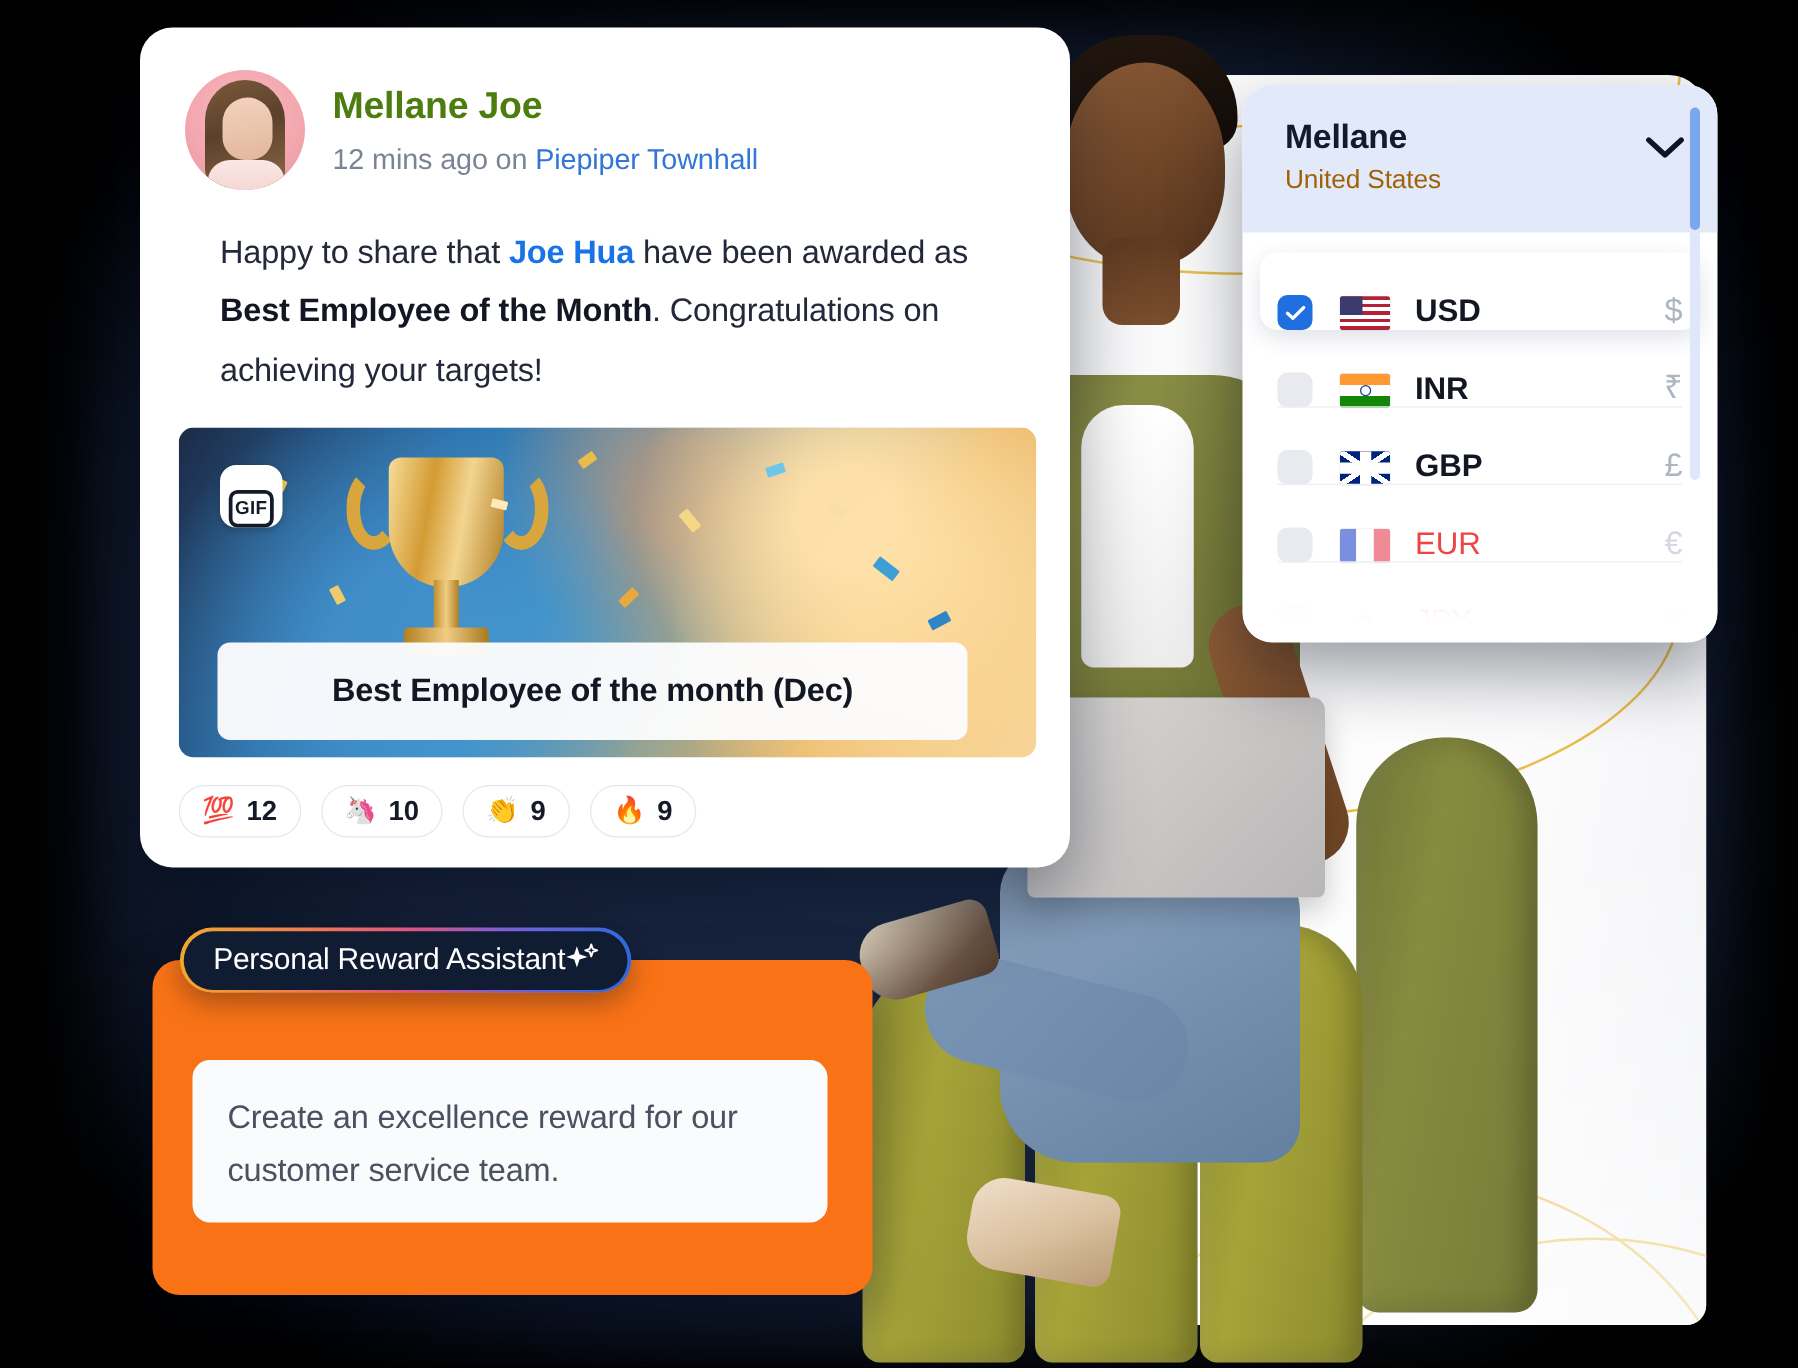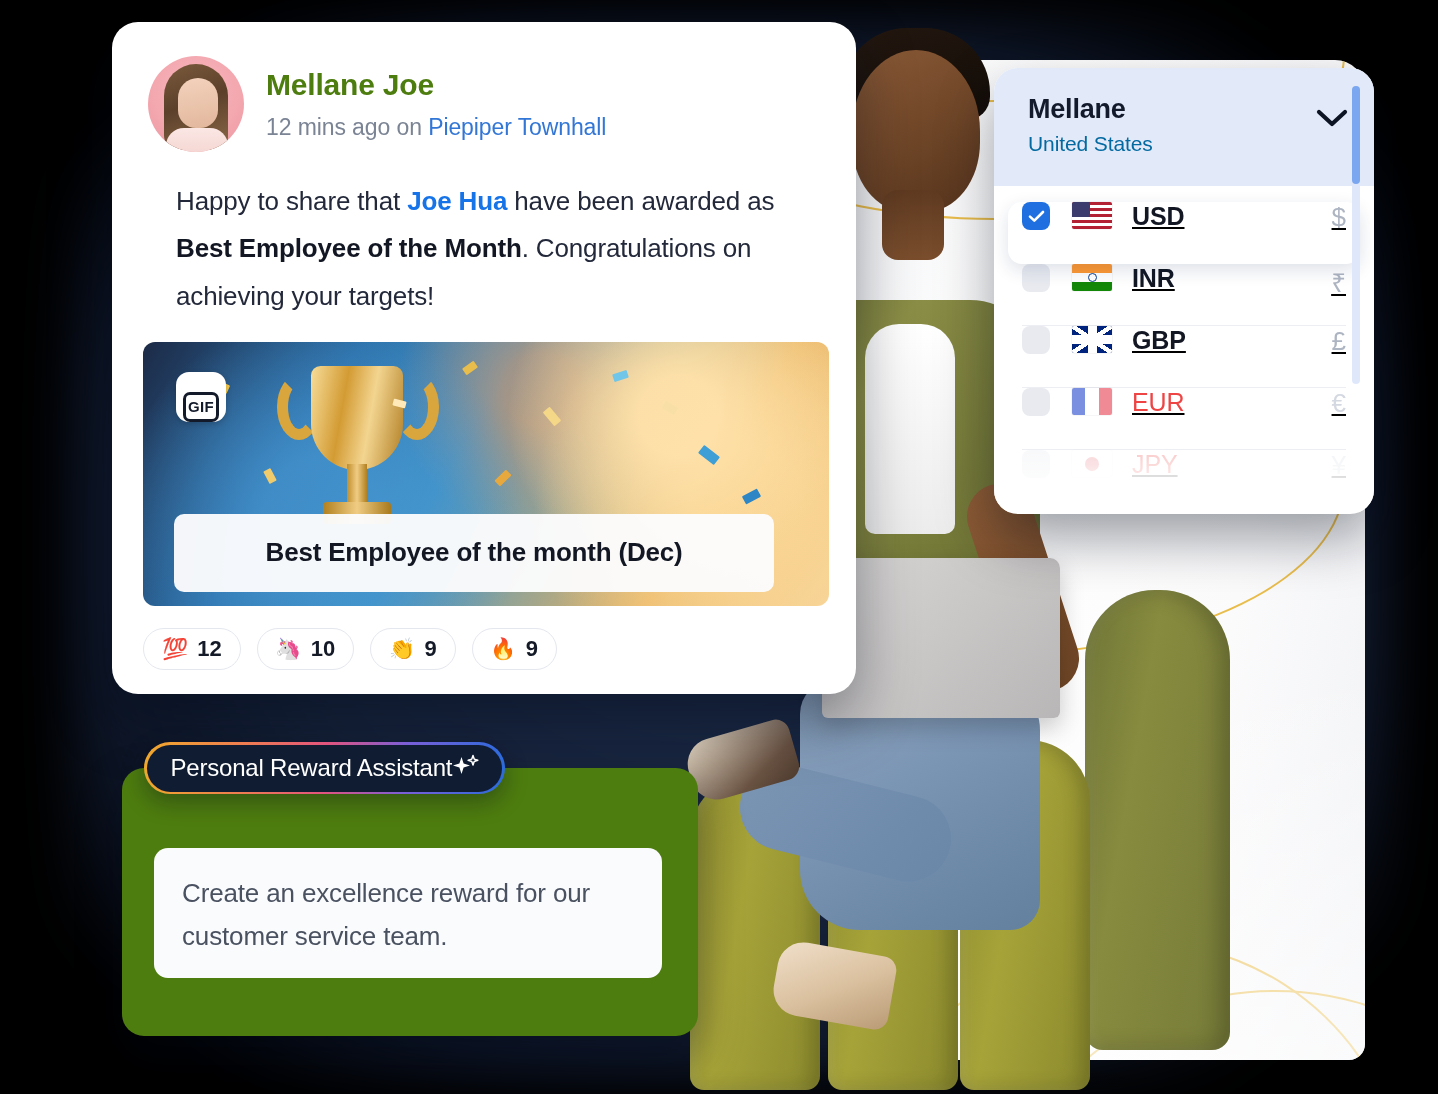--- a/index.html
+++ b/index.html
@@ -259,29 +259,28 @@
     box-shadow: 0 24px 56px rgba(3,10,25,.40);
     overflow: hidden;
   }
   .country-head {
     height: 118px;
     background: #e2eaf9;
     padding: 26px 26px 0 34px;
     display: flex; justify-content: space-between; align-items: flex-start;
   }
   .country-title { font-size: 27px; font-weight: 700; color: #121a2b; letter-spacing: -.2px; }
-  .country-sub { font-size: 21px; color: #0369a1; margin-top: 7px; letter-spacing: -.1px; text-align: right; }
+  .country-sub { font-size: 21px; color: #a16207; margin-top: 7px; letter-spacing: -.1px; text-align: right; }
   .chev { margin-top: 14px; }
 
   .cur-list { position: relative; padding: 16px 0 0 0; }
   .cur-row {
-    display: flex; align-items: flex-start;
+    display: flex; align-items: flex-end;
     height: 62px; margin: 0 14px; padding: 0 14px;
     position: relative;
-    text-decoration: underline;
   }
   .cur-row.sel {
     background: #ffffff;
     border-radius: 14px;
     box-shadow: 0 6px 18px rgba(15,40,90,.14);
     z-index: 2;
   }
   .cur-row.divider::after {
     content:""; position: absolute; left: 14px; right: 14px; bottom: 0;
     height: 1px; background: #eceef3;
@@ -343,21 +342,21 @@
   .fl-fr .r { background:#f08b95; }
   .fl-jp { background:#ffffff; }
   .fl-jp .dot { position:absolute; left:50%; top:50%; width:14px; height:14px;
                 margin:-7px 0 0 -7px; background:#e8707a; border-radius:50%; }
 
   
   .assist-card {
     position: absolute;
     left: 122px; top: 768px;
     width: 576px; height: 268px;
-    background: #4d7c0f;
+    background: #f97316;
     border-radius: 22px;
     box-shadow: 0 20px 44px rgba(3,10,25,.34);
   }
   .assist-pill {
     position: absolute; left: 144px; top: 742px;
     height: 52px; padding: 2.5px;
     border-radius: 26px;
     background: linear-gradient(95deg,#f0a92c 0%,#ef7c52 28%,#e2547e 50%,#7a5fd8 72%,#2a6bdc 100%);
     box-shadow: 0 8px 22px rgba(3,10,25,.34);
     z-index: 5;

